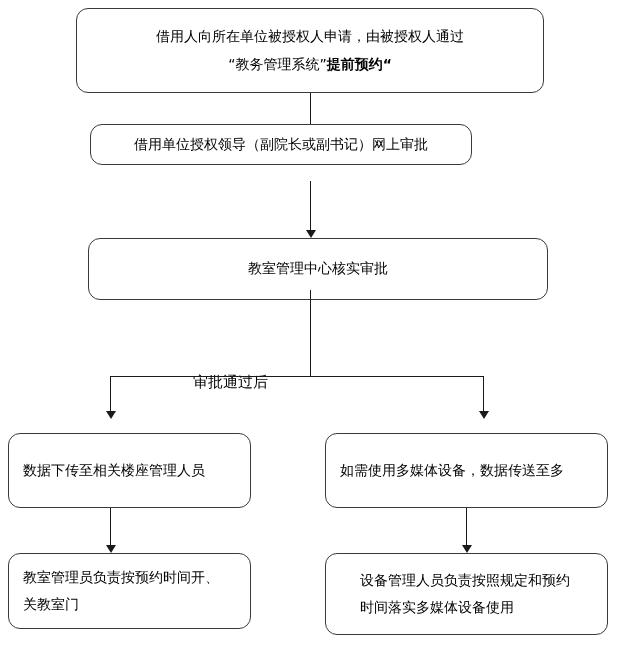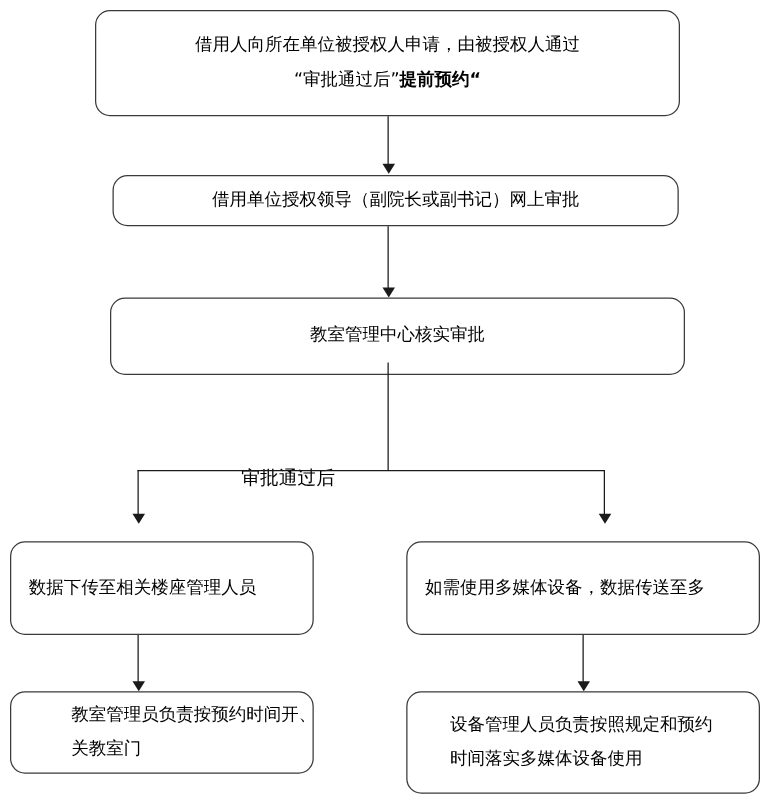--- a/index.html
+++ b/index.html
@@ -64,27 +64,27 @@
     margin-top: 44px;
   }
 </style>
 </head>
 <body>
 
 <div id="canvas">
 
   <div class="node center" style="left:76px; top:8px; width:468px; height:85px;">
     <div class="line">借用人向所在单位被授权人申请，由被授权人通过</div>
-    <div class="line"><span><span>“审批通过后”</span><span class="bold">提前预约“</span></span></div>
+    <div class="line"><span><span>“教务管理系统”</span><span class="bold">提前预约“</span></span></div>
   </div>
 
   <div class="edge vline" style="left:310px; top:93px; height:40px;"></div>
   <div class="arrow" style="left:306px; top:131px;"></div>
 
-  <div class="node center" style="left:90px; top:140px; width:453px; height:41px;">
+  <div class="node center" style="left:90px; top:124px; width:382px; height:41px;">
     <div class="line">借用单位授权领导（副院长或副书记）网上审批</div>
   </div>
 
   <div class="edge vline" style="left:310px; top:181px; height:50px;"></div>
   <div class="arrow" style="left:306px; top:230px;"></div>
 
   <div class="node center" style="left:88px; top:238px; width:460px; height:62px;">
     <div class="line">教室管理中心核实审批</div>
   </div>
 
@@ -107,21 +107,21 @@
   <div class="node leftal" style="left:325px; top:433px; width:283px; height:75px;gap:13px;">
     <div class="line">如需使用多媒体设备，数据传送至多</div>
   </div>
 
   <div class="edge vline" style="left:110px; top:508px; height:38px;"></div>
   <div class="arrow" style="left:106px; top:545px;"></div>
 
   <div class="edge vline" style="left:466px; top:508px; height:38px;"></div>
   <div class="arrow" style="left:462px; top:545px;"></div>
 
-  <div class="node leftal" style="left:8px; top:553px; width:243px; height:66px;padding-left:34px;">
+  <div class="node leftal" style="left:8px; top:553px; width:243px; height:76px;">
     <div class="line">教室管理员负责按预约时间开、</div>
     <div class="line">关教室门</div>
   </div>
 
   <div class="node leftal" style="left:325px; top:553px; width:283px; height:82px;padding-left:20px;">
     <div class="line">设备管理人员负责按照规定和预约</div>
     <div class="line">时间落实多媒体设备使用</div>
   </div>
 
 </div>

